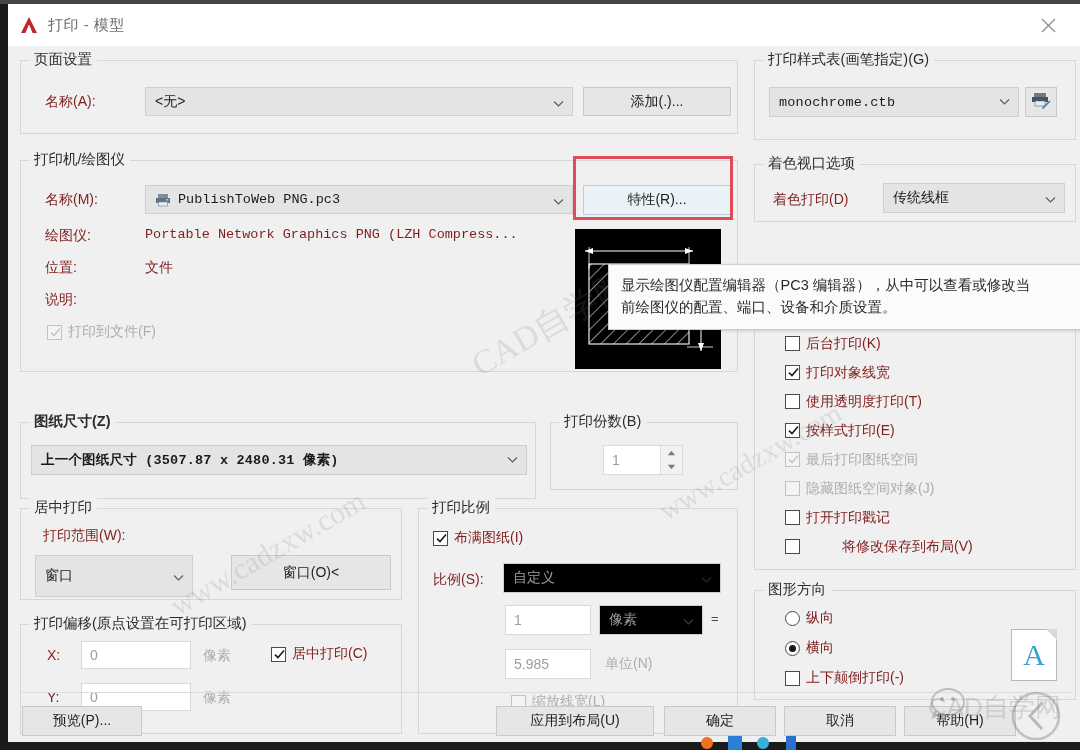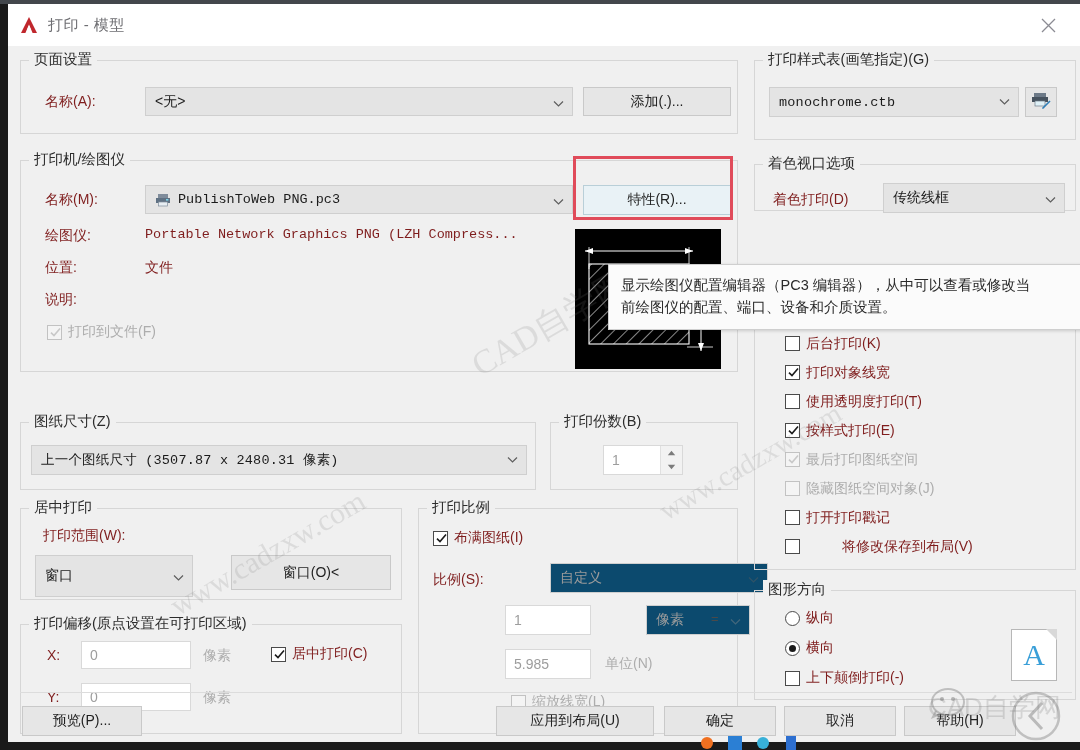--- a/index.html
+++ b/index.html
@@ -75,21 +75,21 @@
     padding-left: 9px;
     font-size: 14px; color: #1b1b1b;
     font-family: "Liberation Sans", sans-serif;
     white-space: nowrap; overflow: hidden;
   }
   .combo.mono { font-family: "Liberation Mono", monospace; font-size: 13.5px; letter-spacing: .2px;}
   .combo .chev {
     position: absolute; right: 8px; top: 50%;
     width: 11px; height: 11px; margin-top: -6px;
   }
-  .combo.disabled { background: #0c4a6e; border-color: #cfcfcf; color: #9b9b9b; margin-left: 47px; }
+  .combo.disabled { background: #000000; border-color: #cfcfcf; color: #9b9b9b; }
   .combo.disabled .chev { opacity: .42; }
 
   
   .input {
     position: absolute;
     background: #ffffff;
     border: 1px solid #d9d9d9;
     font-size: 14px; color: #9d9d9d;
     display: flex; align-items: center; padding-left: 8px;
     font-family: "Liberation Sans", sans-serif;
@@ -312,21 +312,21 @@
             <line x1="126" y1="40" x2="126" y2="122" stroke="#ffffff" stroke-width="1"></line>
             <path d="M126 122 L123 114 L129 114 Z" fill="#ffffff"></path>
             <line x1="112" y1="118" x2="138" y2="118" stroke="#ffffff" stroke-width=".8"></line>
           </svg>
           <span style="position:absolute; left:116px; top:52px; color:#fff; font-size:13px;
                        transform:rotate(90deg); transform-origin:left top;
                        font-family:'Liberation Sans',sans-serif;">480</span>
         </div>
       </div>
 
-      <div class="group" style="left:4px; top:376px; width:516px; height:68px;">
+      <div class="group" style="left:4px; top:376px; width:516px; height:77px;font-weight:bold;">
         <span class="legend">图纸尺寸(Z)</span>
         <div class="combo mono" style="left:10px; top:22px; width:496px; height:30px;">
           <span>上一个图纸尺寸   (3507.87 x 2480.31  像素)</span>
           <span class="chev">
             <svg width="11" height="11" viewBox="0 0 11 11">
                 <path d="M1 3.5 L5.5 8 L10 3.5" stroke="#5e5e5e" stroke-width="1.2" fill="none"></path>
               </svg>
           </span>
         </div>
       </div>
@@ -456,21 +456,21 @@
               <rect x="3" y="1" width="12" height="4" fill="#6d7a88"></rect>
               <rect x="1" y="5" width="16" height="5" fill="#46525e"></rect>
               <rect x="4" y="9" width="10" height="5" fill="#dff1f7" stroke="#6d7a88" stroke-width=".7"></rect>
               <path d="M12 16 L19 9" stroke="#2f7fb8" stroke-width="1.6"></path>
               <path d="M11 17 L13.5 16 L12 14.5 Z" fill="#2f7fb8"></path>
             </svg>
           </span>
         </div>
       </div>
 
-      <div class="group" style="left:4px; top:118px; width:322px; height:47px;">
+      <div class="group" style="left:4px; top:118px; width:322px; height:58px;">
         <span class="legend">着色视口选项</span>
         <span class="lbl" style="position:absolute; left:18px; top:26px;">着色打印(D)</span>
         <div class="combo" style="left:128px; top:18px; width:182px; height:30px;">
           <span>传统线框</span>
           <span class="chev">
             <svg width="11" height="11" viewBox="0 0 11 11">
                 <path d="M1 3.5 L5.5 8 L10 3.5" stroke="#5e5e5e" stroke-width="1.2" fill="none"></path>
               </svg>
           </span>
         </div>

